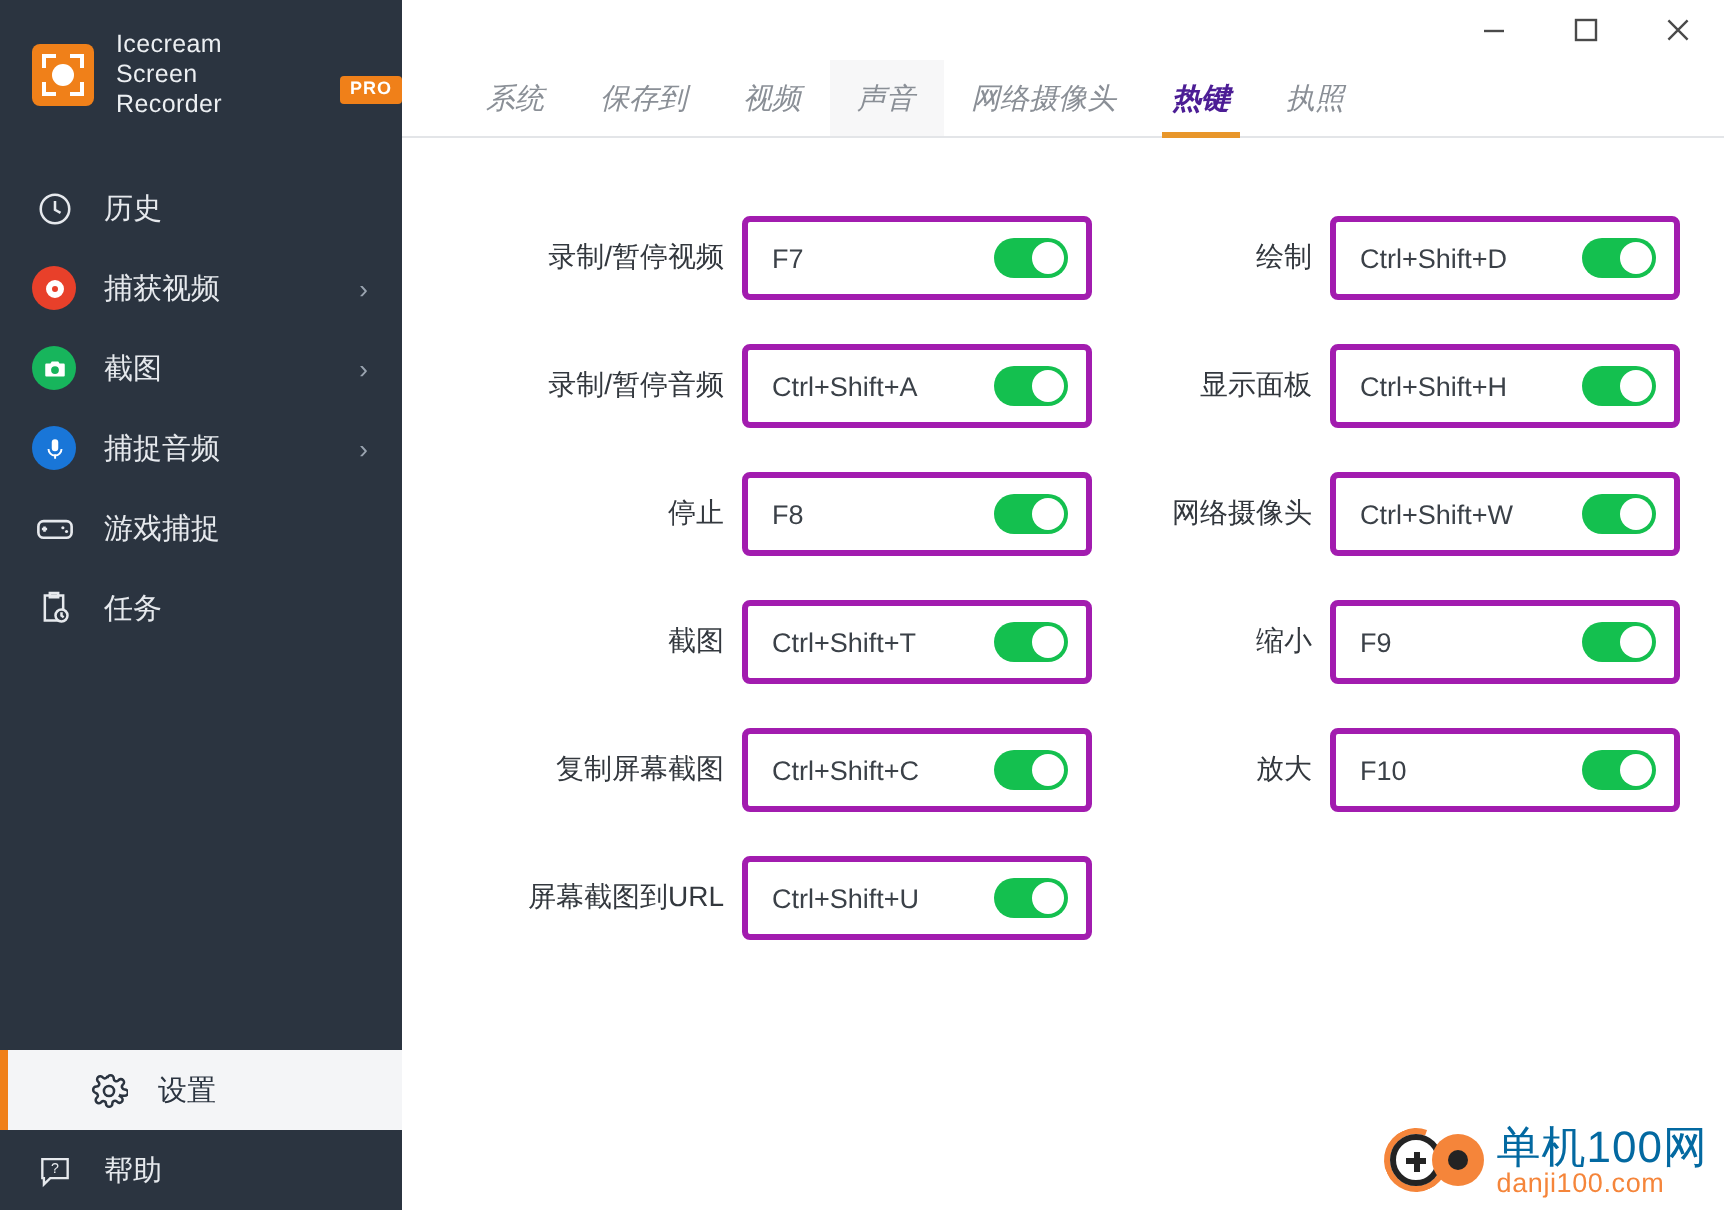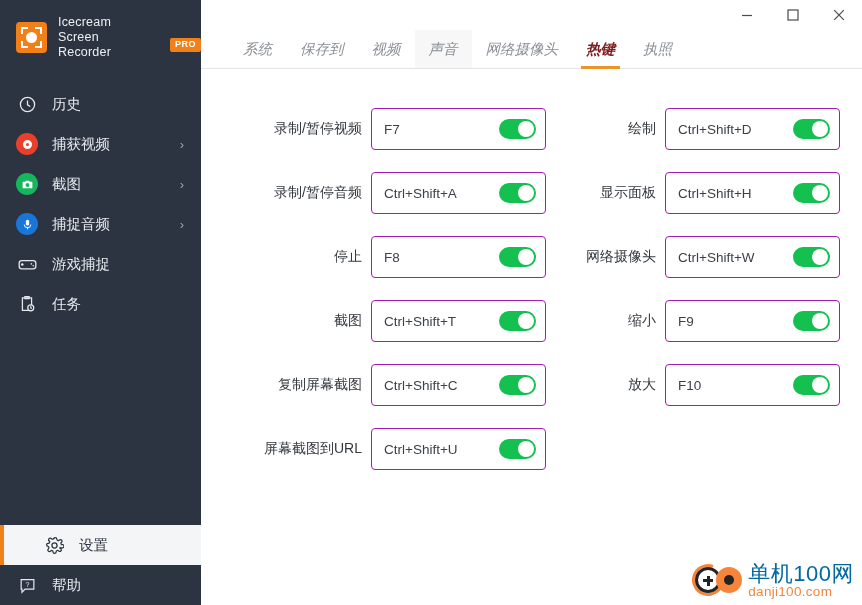--- a/index.html
+++ b/index.html
@@ -162,21 +162,21 @@
     display: flex;
     align-items: center;
     padding: 0 14px;
     font-size: 14.5px;
     color: #8a8f96;
     cursor: pointer;
     position: relative;
   }
   .tab.hover-like { background: #f7f7f8; }
   .tab.active {
-    color: #7f1d1d;
+    color: #4c1d95;
     font-weight: bold;
   }
   .tab.active::after {
     content: "";
     position: absolute;
     left: 9px; right: 9px;
     bottom: -1px;
     height: 3px;
     background: #e8962a;
   }
@@ -206,21 +206,21 @@
   .row .rlabel {
     font-size: 14px;
     color: #33383e;
     text-align: right;
     margin-right: 9px;
     white-space: nowrap;
   }
   .field {
     width: 175px;
     height: 42px;
-    border: 1px solid #a21caf;
+    border: 3px solid #a21caf;
     border-radius: 4px;
     display: flex;
     align-items: center;
     padding: 0 9px 0 12px;
     background: #ffffff;
     cursor: text;
   }
   .field .val {
     flex: 1 1 auto;
     font-size: 13.5px;

